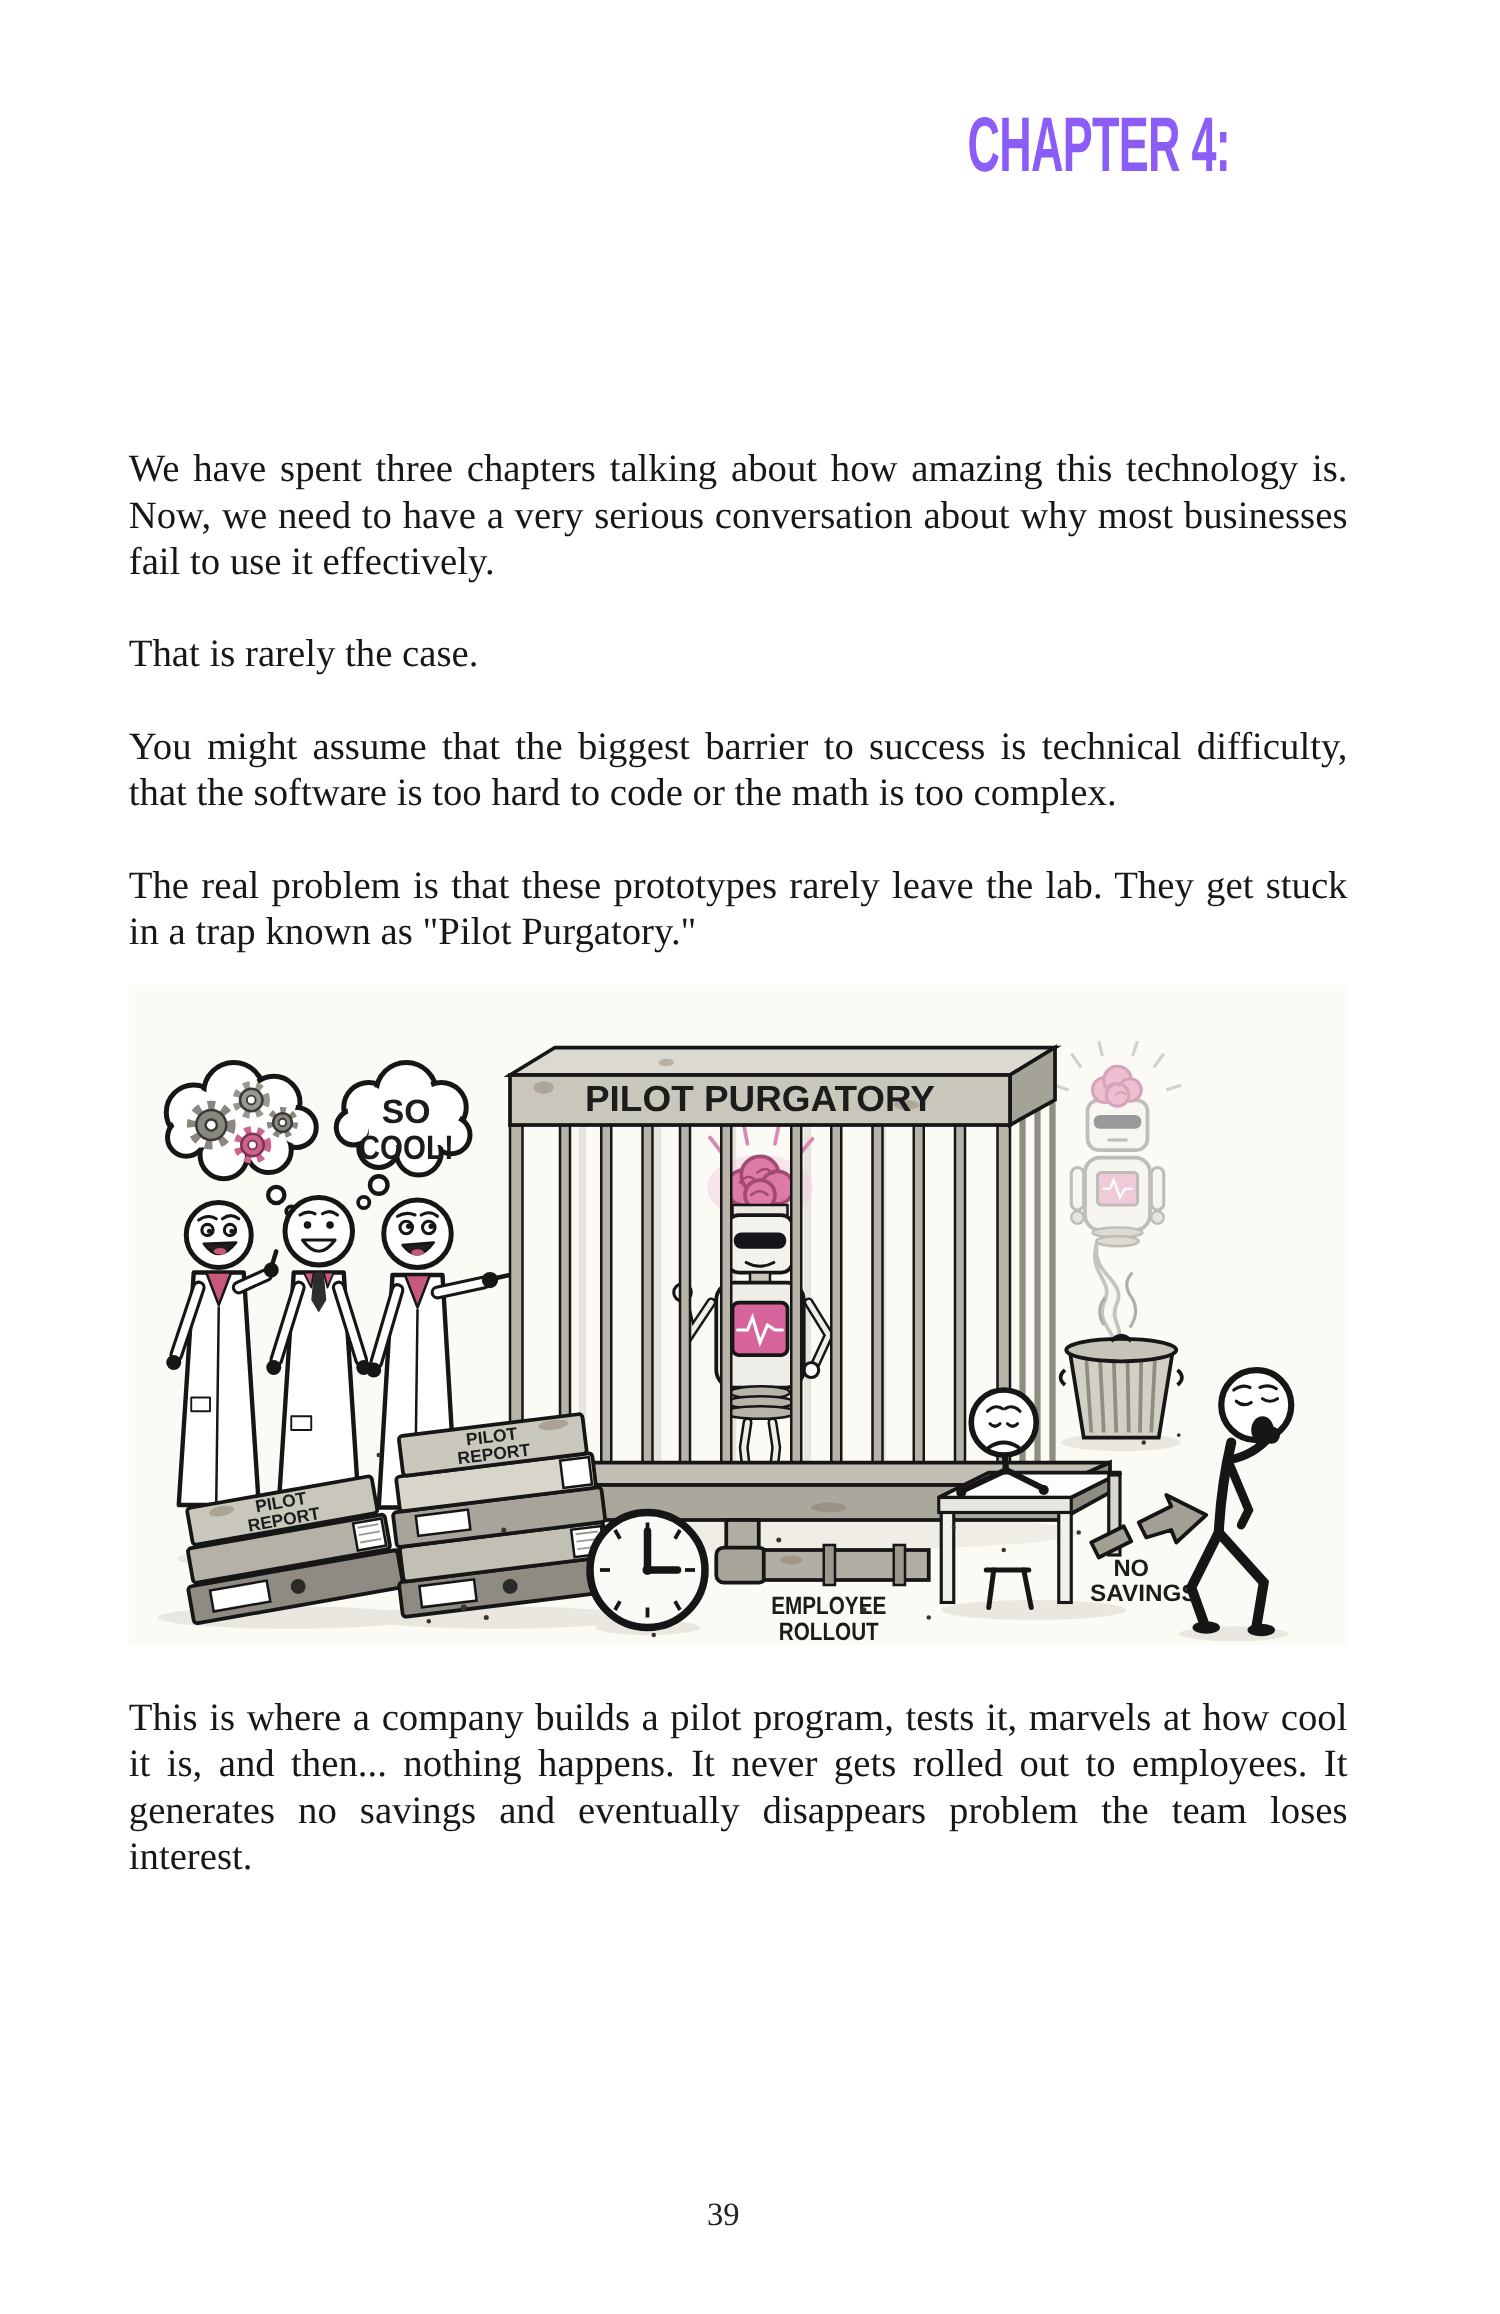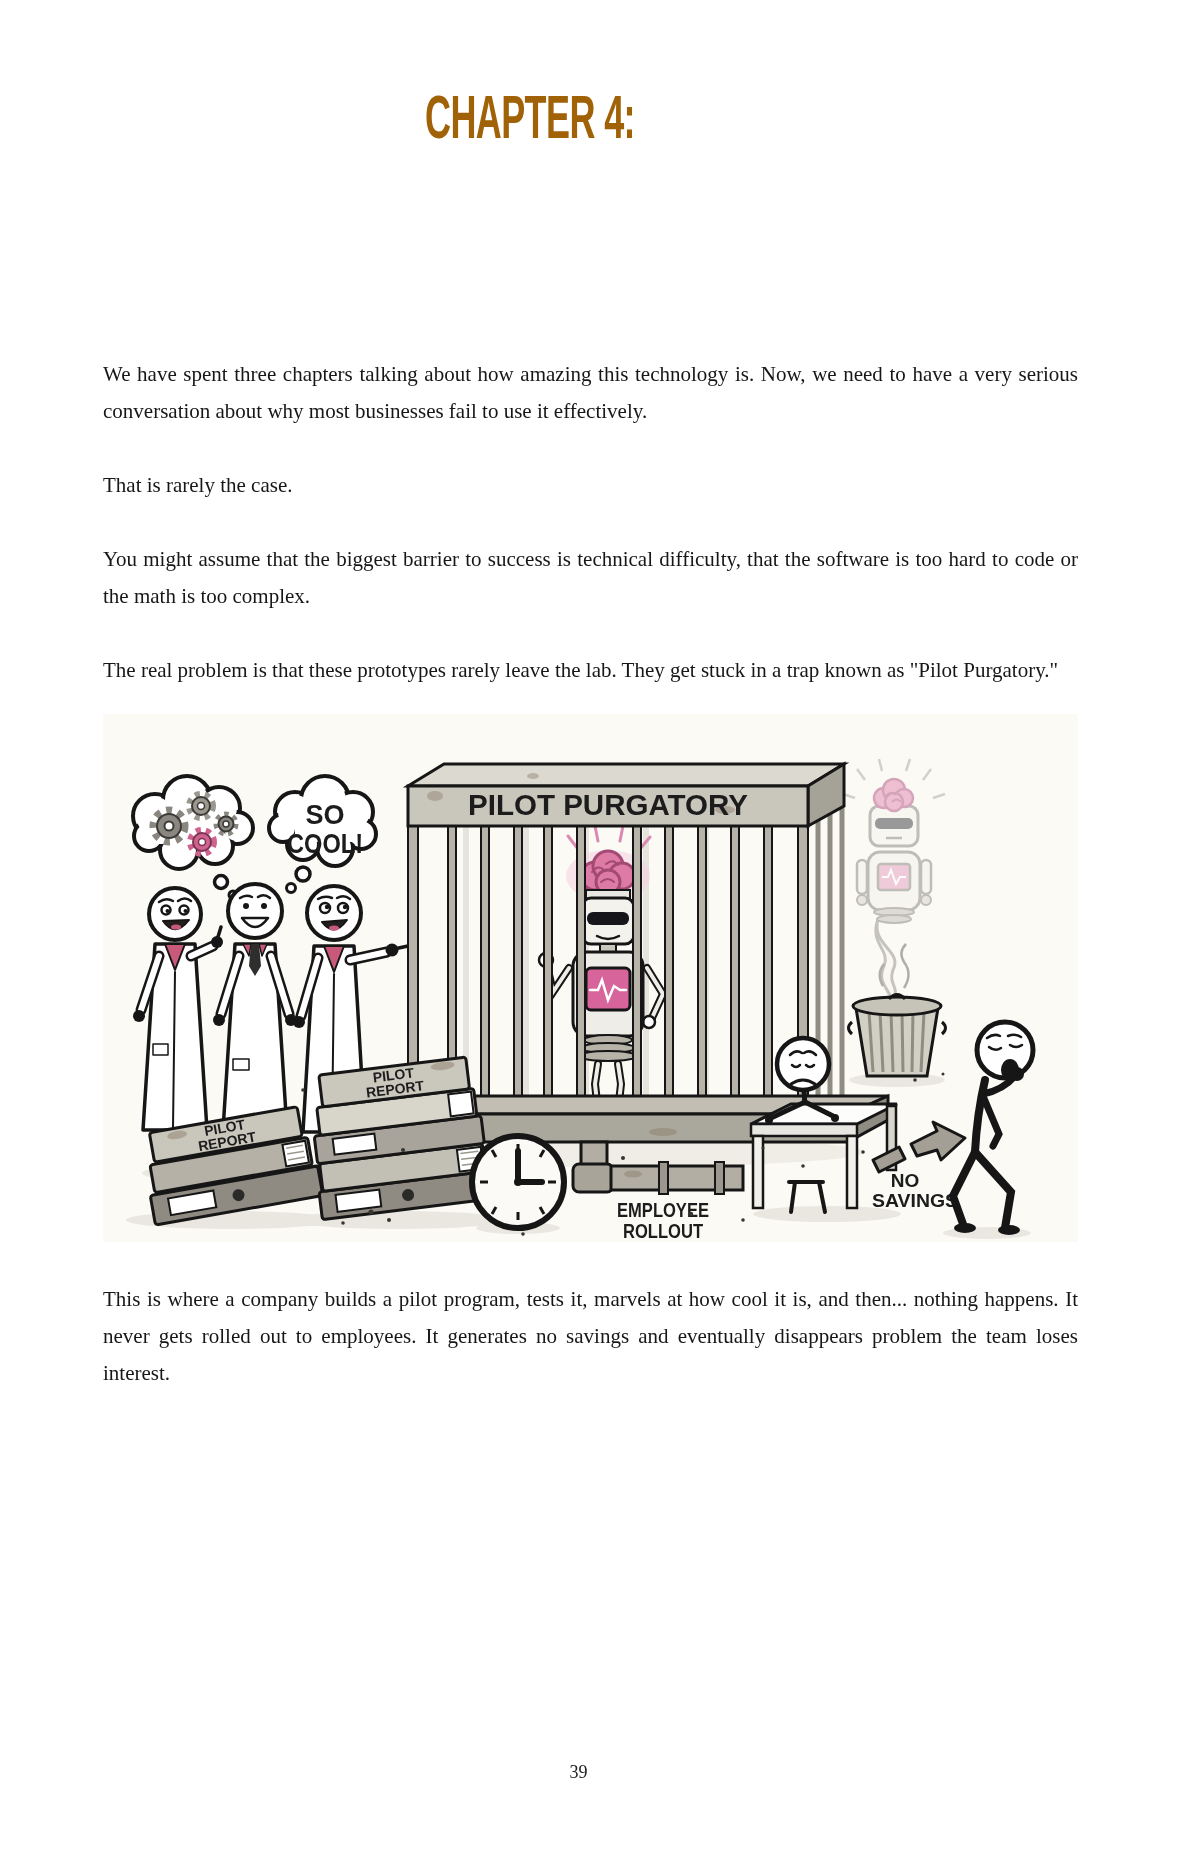--- a/index.html
+++ b/index.html
@@ -1,28 +1,28 @@
 <!DOCTYPE html>
 <html><head>
 <meta charset="utf-8">
 <style>
   html,body{margin:0;padding:0;background:#ffffff;}
   .page{position:relative;width:1200px;height:1851px;background:#ffffff;overflow:hidden;
         font-family:"Liberation Serif",serif;color:#171717;}
-  .title-block{position:absolute;top:84px;left:0;width:1060px;text-align:center;color:#a16207;}
+  .title-block{position:absolute;top:84px;left:0;width:1060px;text-align:right;color:#8b5cf6;}
   .cond{display:inline-block;white-space:nowrap;font-family:"Liberation Sans",sans-serif;
         font-weight:bold;transform:scaleX(0.58);transform-origin:50% 50%;letter-spacing:-1px;}
   .chapter-line{font-size:62px;line-height:66px;}
   .title-line{font-size:97px;line-height:100px;}
   .content{position:absolute;left:103px;top:356px;width:975px;}
-  .content p{margin:0 0 37px 0;font-size:21px;line-height:37px;text-align:justify;}
+  .content p{margin:0 0 37px 0;font-size:31px;line-height:37px;text-align:justify;}
   .content p .bold{font-weight:normal;}
   figure.illustration{margin:-12px 0 39px 0;padding:0;width:975px;height:528px;}
   .page-number{position:absolute;top:1756px;left:0;width:1157px;text-align:center;
-               font-size:18px;line-height:32px;color:#222222;}
+               font-size:26px;line-height:32px;color:#222222;}
   svg text{font-family:"Liberation Sans",sans-serif;font-weight:bold;fill:#1c1c1c;}
 </style>
 </head>
 <body>
 
 <div class="page">
 
   <div class="title-block">
     <div class="chapter-line"><span class="cond">CHAPTER 4:</span></div>
   </div>

